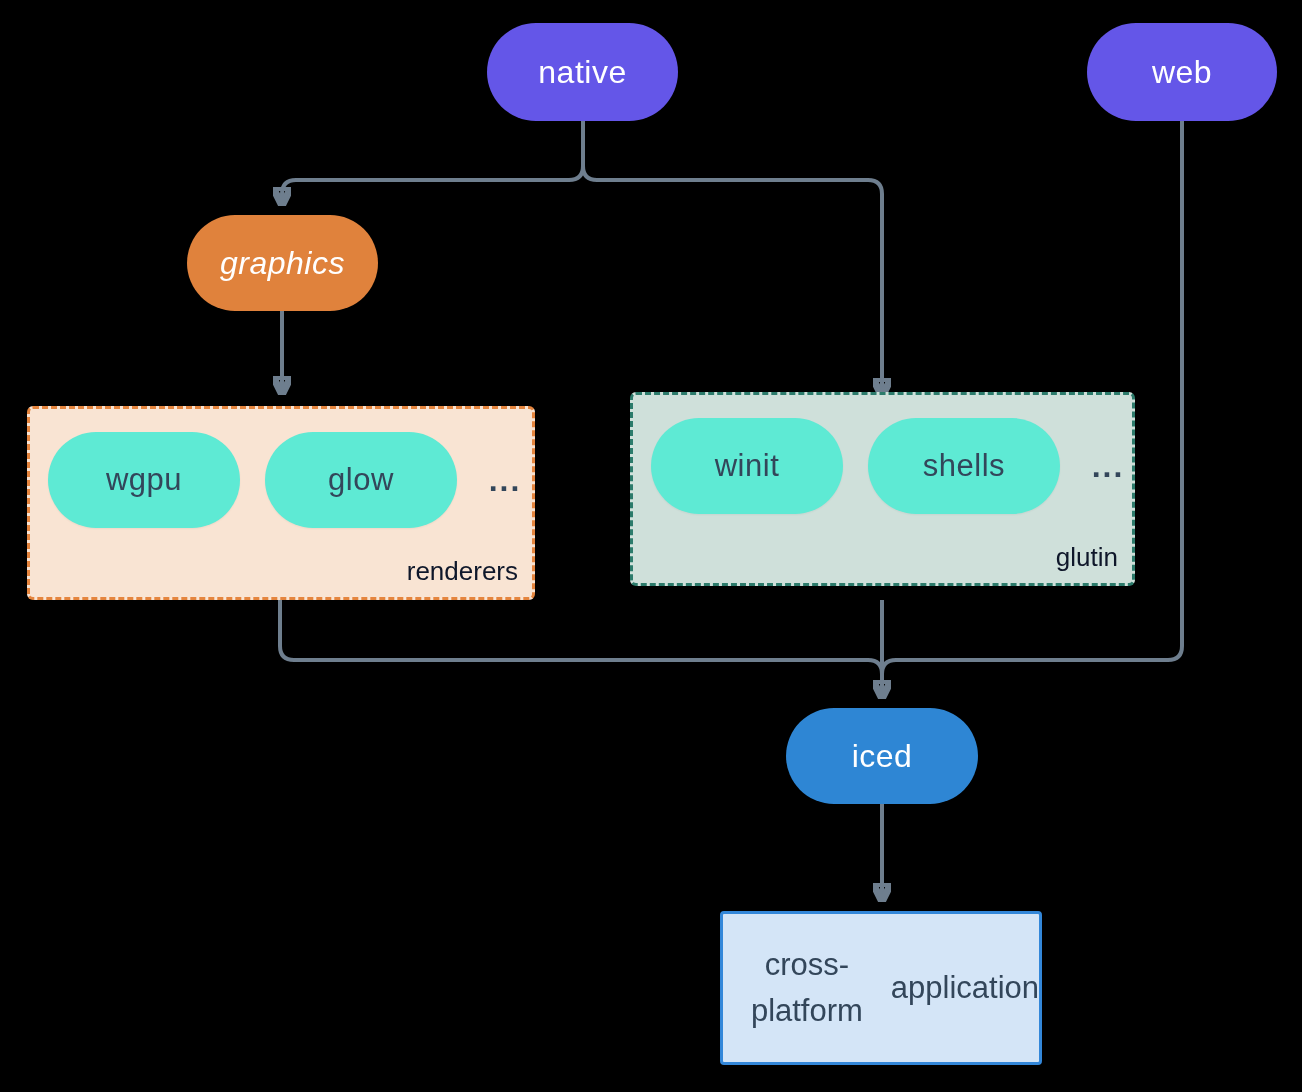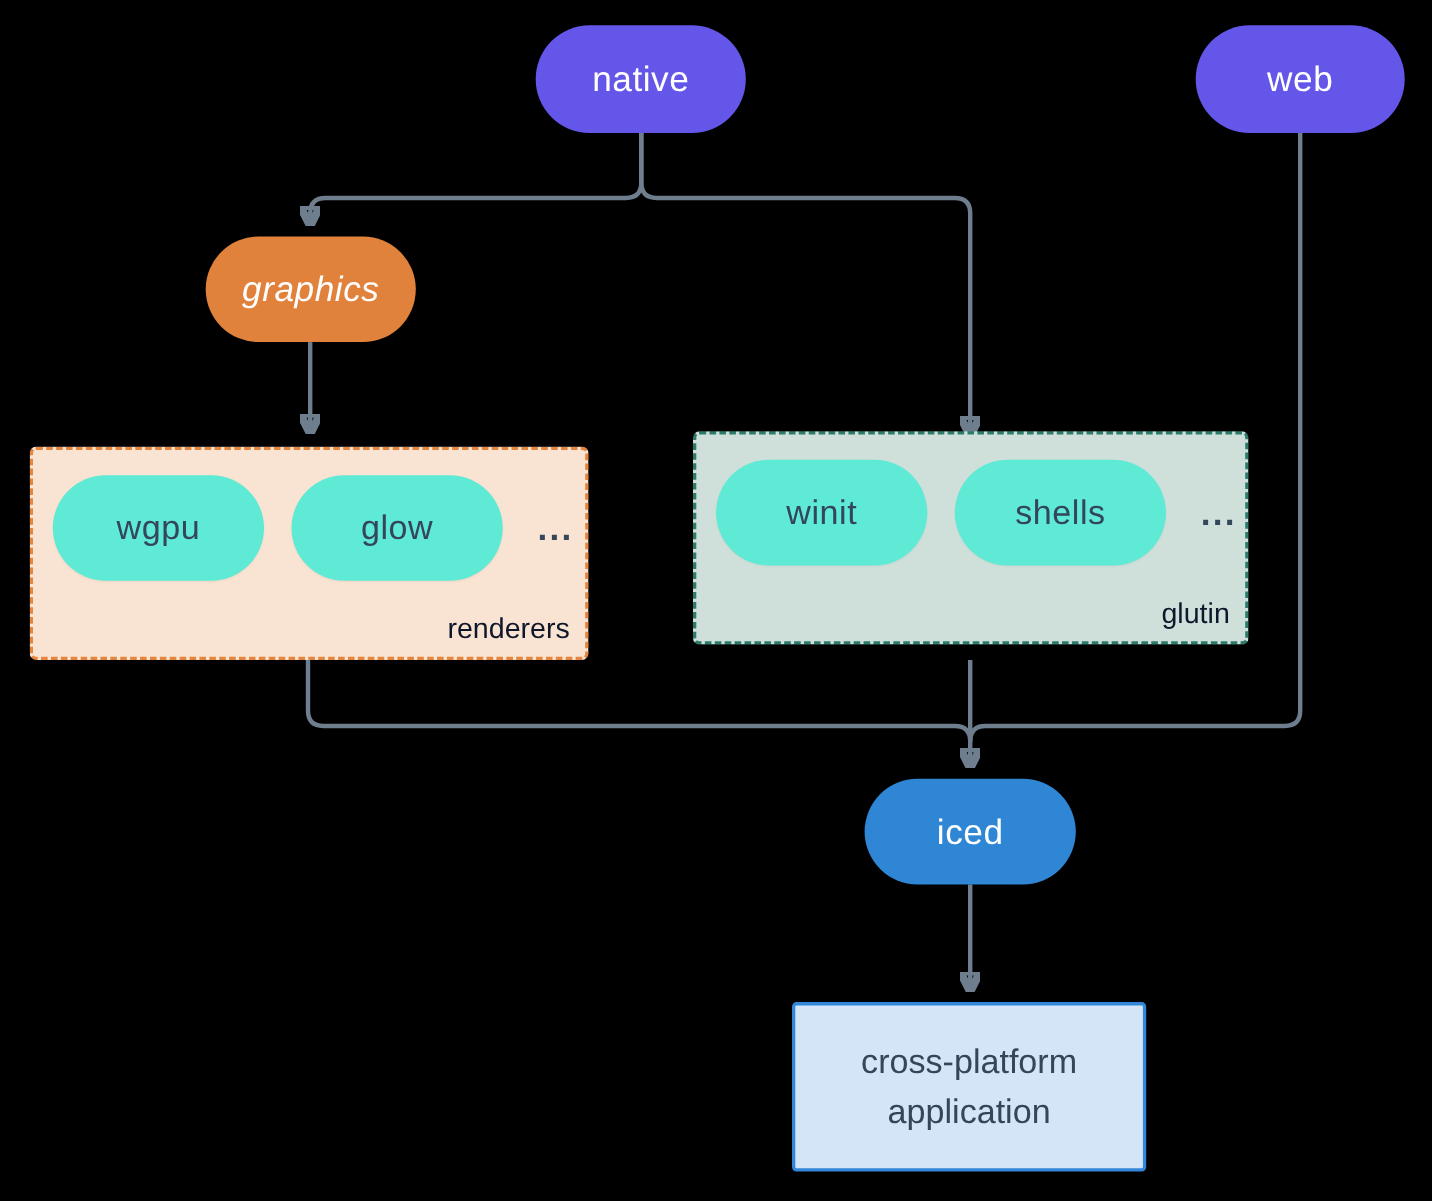--- a/index.html
+++ b/index.html
@@ -84,21 +84,21 @@
   }
   .app-box {
     position: absolute;
     left: 720px; top: 911px;
     width: 322px; height: 154px;
     box-sizing: border-box;
     background: #D4E5F7;
     border: 3px solid #3387D9;
     border-radius: 4px;
     display: flex;
-    flex-direction: column;
+    flex-direction: row;
     align-items: center;
     justify-content: center;
     color: #33465A;
     font-size: 31px;
     line-height: 1.5;
     text-align: center;
   }
 </style>
 </head>
 <body>

